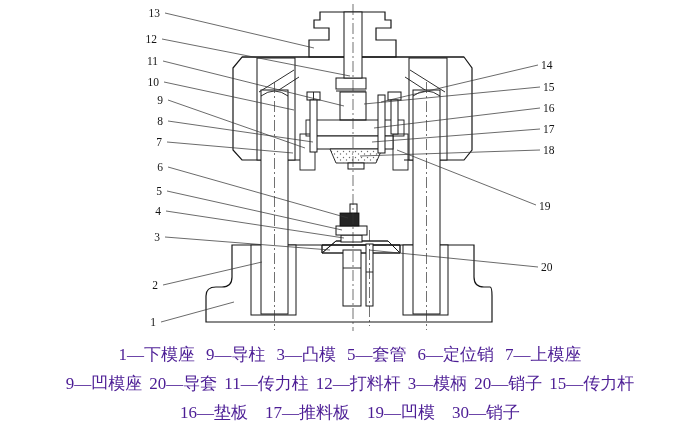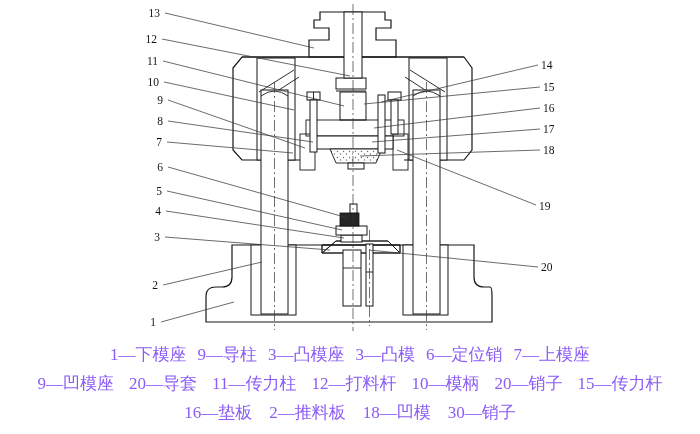--- a/index.html
+++ b/index.html
@@ -2,23 +2,23 @@
 <html><head>
 <meta charset="utf-8">
 <style>
   html,body{margin:0;padding:0;background:#fff;}
   .page{position:relative;width:700px;height:434px;background:#fff;overflow:hidden;
         font-family:"Liberation Serif","DejaVu Serif",serif;color:#000;}
   .figure{position:absolute;left:0;top:0;width:700px;height:335px;}
   .legend{position:absolute;left:0;top:333px;width:700px;height:100px;
           display:flex;flex-direction:column;justify-content:flex-start;padding-top:7px;box-sizing:border-box;}
   .legend-row{display:flex;justify-content:center;align-items:baseline;
-              font-size:17px;line-height:29px;color:#8b5cf6;white-space:nowrap;}
+              font-size:17px;line-height:29px;color:#4c1d95;white-space:nowrap;}
   .legend-row[data-name="legend-line-1"]{gap:11px;}
-  .legend-row[data-name="legend-line-2"]{gap:15px;font-family:Liberation Serif, serif;}
+  .legend-row[data-name="legend-line-2"]{gap:7px;font-family:Liberation Serif, serif;}
   .legend-row[data-name="legend-line-3"]{gap:17px;text-align:center;}
   svg .outline{fill:none;stroke:#161616;stroke-width:1.2;}
   svg .thin{fill:none;stroke:#161616;stroke-width:0.9;}
   svg .part{fill:#ffffff;stroke:#161616;stroke-width:1;}
   svg .leader{stroke:#3a3a3a;stroke-width:0.75;fill:none;}
   svg .callout-num{font-family:"Liberation Serif","DejaVu Serif",serif;font-size:11.5px;fill:#141414;}
   svg .axis{stroke:#333;stroke-width:0.7;stroke-dasharray:11 3 2 3;fill:none;}
 </style>
 </head>
 <body>
@@ -140,35 +140,35 @@
         <text x="539" y="210" text-anchor="start" class="callout-num" data-name="callout-number-19">19</text>
         <line x1="538" y1="267" x2="369" y2="250" class="leader" data-name="leader-line-20"></line>
         <text x="541" y="271" text-anchor="start" class="callout-num" data-name="callout-number-20">20</text>
       </g>
   </svg>
 
   <div class="legend" data-name="parts-legend">
     <div class="legend-row" data-name="legend-line-1">
         <span data-name="legend-item-1">1—下模座</span>
         <span data-name="legend-item-2">9—导柱</span>
-        <span data-name="legend-item-3">3—凸模座</span>
         <span data-name="legend-item-4">3—凸模</span>
+        <span data-name="legend-item-5">5—套管</span>
         <span data-name="legend-item-6">6—定位销</span>
         <span data-name="legend-item-7">7—上模座</span>
       </div>
     <div class="legend-row" data-name="legend-line-2">
         <span data-name="legend-item-9">9—凹模座</span>
         <span data-name="legend-item-10">20—导套</span>
         <span data-name="legend-item-11">11—传力柱</span>
         <span data-name="legend-item-12">12—打料杆</span>
-        <span data-name="legend-item-13">10—模柄</span>
+        <span data-name="legend-item-13">3—模柄</span>
         <span data-name="legend-item-14">20—销子</span>
         <span data-name="legend-item-15">15—传力杆</span>
       </div>
     <div class="legend-row" data-name="legend-line-3">
         <span data-name="legend-item-16">16—垫板</span>
-        <span data-name="legend-item-17">2—推料板</span>
-        <span data-name="legend-item-19">18—凹模</span>
+        <span data-name="legend-item-17">17—推料板</span>
+        <span data-name="legend-item-19">19—凹模</span>
         <span data-name="legend-item-20">30—销子</span>
       </div>
   </div>
 
 </div>
 
 </body></html>

